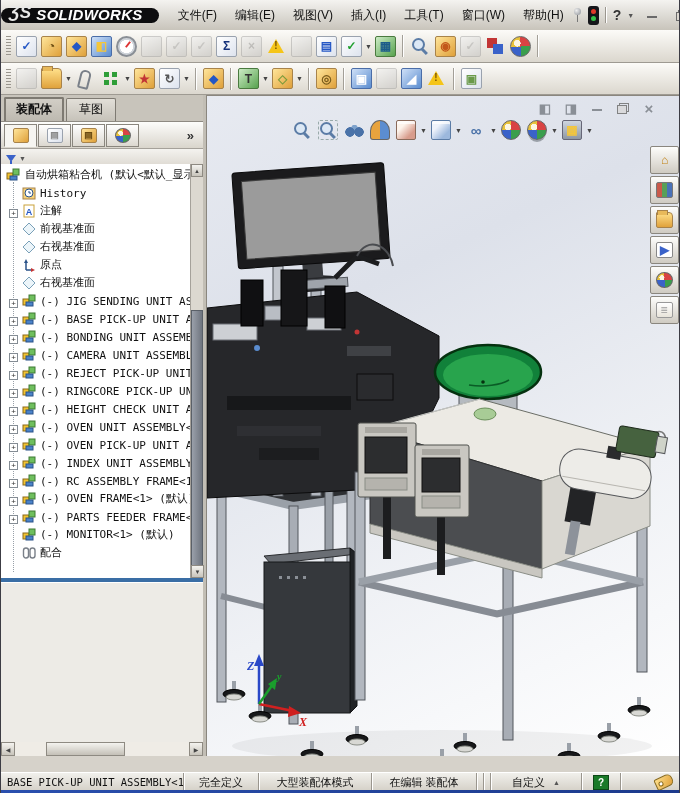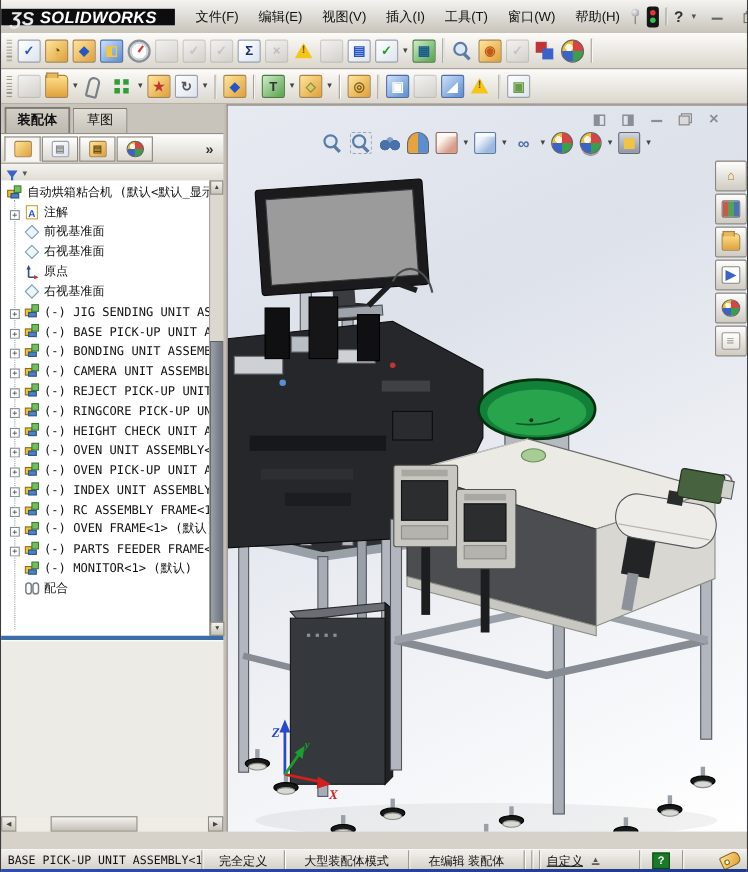--- a/index.html
+++ b/index.html
@@ -4,22 +4,22 @@
 <style>
   html,body{margin:0;padding:0;background:#777;}
   .app{position:relative;width:680px;height:793px;overflow:hidden;background:#d6d2ca;
        font-family:"Liberation Sans",sans-serif;font-size:12px;color:#111;
        border-left:1px solid #3c3c44;border-right:1px solid #3c3c44;box-sizing:border-box;}
   
   .titlebar{position:absolute;left:0;top:0;width:100%;height:30px;
     background:linear-gradient(#f4f3f0,#c8c4bb);border-bottom:1px solid #8a867e;
     display:flex;align-items:center;}
   .brand-strip{width:7px;height:30px;background:linear-gradient(#e03a2a,#8e0f08);}
-  .logo{height:15px;background:#0d0d0f;color:#fff;display:flex;align-items:flex-start;
-    padding:0 16px 0 8px;font-weight:bold;font-style:italic;font-size:15px;letter-spacing:.3px;}
+  .logo{height:15px;background:#0d0d0f;color:#fff;display:flex;align-items:flex-end;
+    padding:0 16px 0 8px;font-weight:bold;font-style:italic;font-size:15px;letter-spacing:.3px;border-radius:13px;}
   .logo .mark{color:#e8e8e8;margin-right:5px;font-size:17px;}
   .menubar{display:flex;align-items:center;margin-left:10px;}
   .menu-item{padding:4px 9px;cursor:default;white-space:nowrap;}
   .tb-right{margin-left:auto;display:flex;align-items:center;gap:6px;padding-right:6px;}
   .pin{width:9px;height:14px;position:relative;}
   .pin::before{content:"";position:absolute;left:1px;top:0;width:7px;height:7px;border-radius:50%;
     background:radial-gradient(circle at 35% 35%,#eee,#8a8f96);}
   .pin::after{content:"";position:absolute;left:4px;top:7px;width:1px;height:7px;background:#777;}
   .traffic{width:11px;height:19px;border-radius:3px;background:#15161a;display:flex;flex-direction:column;
     align-items:center;justify-content:center;gap:2px;}
@@ -288,20 +288,31 @@
           <span class="ticon">
             <svg width="15" height="15">
               <rect x="1" y="6" width="6" height="6" fill="#f2c230" stroke="#8a6a1a"></rect>
               <rect x="7" y="2" width="6" height="6" fill="#6fbf5e" stroke="#3f7a33"></rect>
               <rect x="4" y="9" width="7" height="4" fill="#4a82c8" stroke="#2a5288"></rect>
             </svg>
           </span>
           <span>自动烘箱粘合机  (默认&lt;默认_显示</span>
         </div>
         <div class="trow">
+          <span class="spacer"></span>
+          <span class="ticon">
+            <svg width="14" height="14">
+              <rect x="1" y="2" width="12" height="11" fill="#f6d27a" stroke="#a8834a"></rect>
+              <circle cx="7" cy="7" r="4" fill="#fff" stroke="#2a5288"></circle>
+              <path d="M7 5 v2 h2" stroke="#2a5288" fill="none"></path>
+            </svg>
+          </span>
+          <span>History</span>
+        </div>
+        <div class="trow">
           <span class="plus">+</span>
           <span class="ticon">
             <svg width="14" height="14">
               <rect x="2" y="1" width="10" height="12" fill="#fff" stroke="#caa23a"></rect>
               <text x="7" y="11" font-size="9" font-weight="bold" fill="#2457c5" text-anchor="middle" font-family="Liberation Sans,sans-serif">A</text>
             </svg>
           </span>
           <span>注解</span>
         </div>
         <div class="trow">
@@ -730,21 +741,21 @@
   </div>
 
 
   <div class="statusbar">
     <div class="sb-cell sb-main">BASE PICK-UP UNIT ASSEMBLY&lt;1&gt;/BAS...</div>
     <div class="sb-cell" style="width:62px;justify-content:center;">完全定义</div>
     <div class="sb-cell" style="width:100px;justify-content:center;">大型装配体模式</div>
     <div class="sb-cell" style="width:92px;justify-content:center;">在编辑 装配体</div>
     <div class="sb-cell" style="width:6px;padding:0;"></div>
     <div class="sb-cell" style="width:6px;padding:0;"></div>
-    <div class="sb-cell" style="width:78px;justify-content:flex-start;gap:8px;text-decoration:underline;">
+    <div class="sb-cell" style="width:78px;justify-content:center;gap:8px;">
       <span>自定义</span>
         <span class="dd-sm">▲</span>
     </div>
     <div class="sb-cell" style="width:26px;justify-content:center;">
       <span class="helpbadge">?</span>
     </div>
     <div class="sb-cell" style="width:46px;justify-content:flex-end;">
       <span class="tagicon"></span>
     </div>
   </div>

